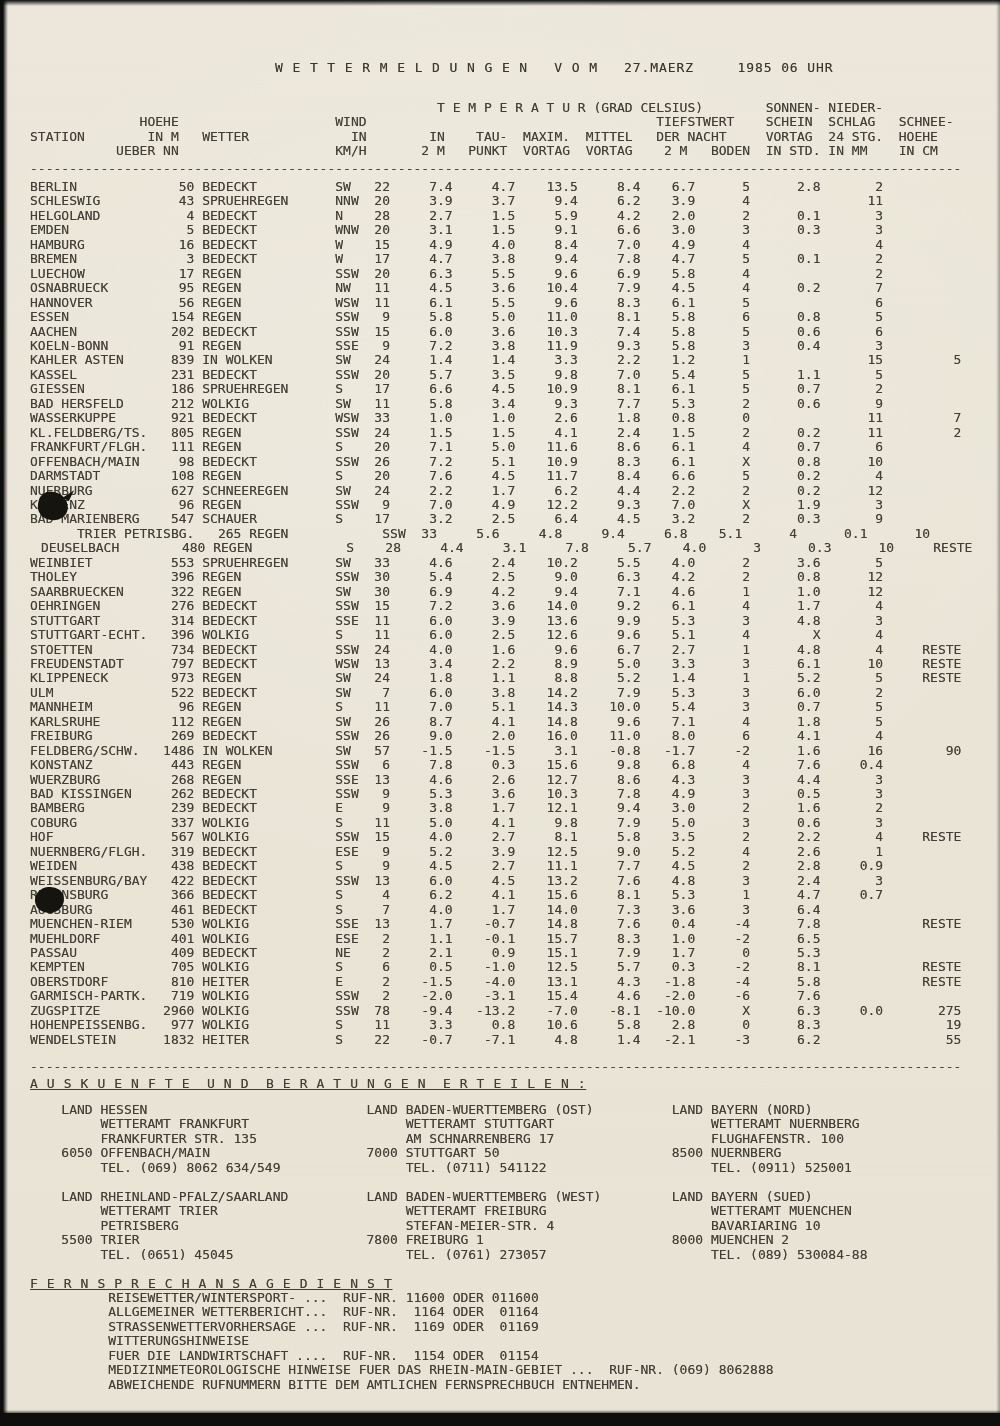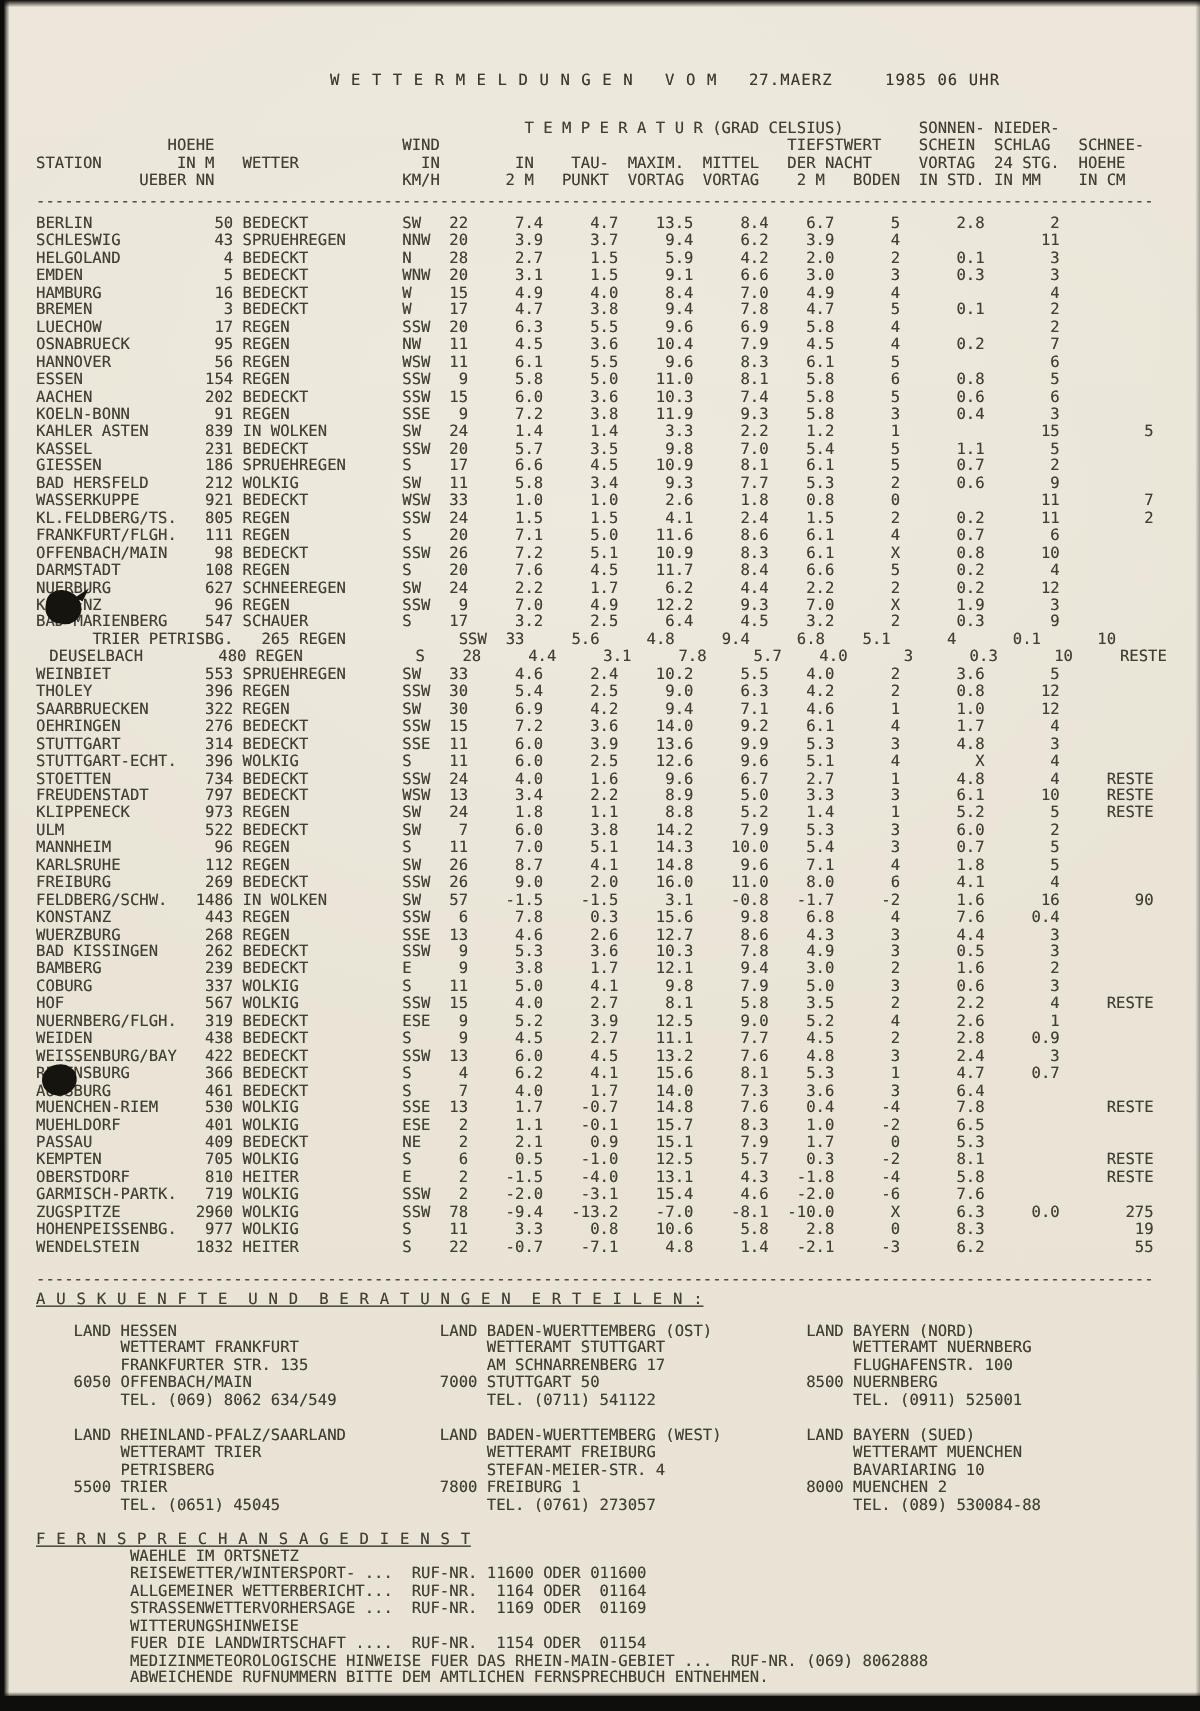--- a/index.html
+++ b/index.html
@@ -130,21 +130,20 @@
   <div id="addr-row-2" style="position:absolute;left:30px;top:1190px;">
       <div class="mono" style="position: static;">    LAND RHEINLAND-PFALZ/SAARLAND          LAND BADEN-WUERTTEMBERG (WEST)         LAND BAYERN (SUED)                    </div>
       <div class="mono" style="position: static;">         WETTERAMT TRIER                        WETTERAMT FREIBURG                     WETTERAMT MUENCHEN               </div>
       <div class="mono" style="position: static;">         PETRISBERG                             STEFAN-MEIER-STR. 4                    BAVARIARING 10                   </div>
       <div class="mono" style="position: static;">    5500 TRIER                             7800 FREIBURG 1                        8000 MUENCHEN 2                       </div>
       <div class="mono" style="position: static;">         TEL. (0651) 45045                      TEL. (0761) 273057                     TEL. (089) 530084-88             </div>
     </div>
 
   <div class="mono spread" style="left:30px;top:1277px;">F E R N S P R E C H A N S A G E D I E N S T</div>
   <div id="phone-lines" style="position:absolute;left:30px;top:1291px;">
-      <div class="mono" style="position: static;">          WAEHLE IM ORTSNETZ</div>
       <div class="mono" style="position: static;">          REISEWETTER/WINTERSPORT- ...  RUF-NR. 11600 ODER 011600</div>
       <div class="mono" style="position: static;">          ALLGEMEINER WETTERBERICHT...  RUF-NR.  1164 ODER  01164</div>
       <div class="mono" style="position: static;">          STRASSENWETTERVORHERSAGE ...  RUF-NR.  1169 ODER  01169</div>
       <div class="mono" style="position: static;">          WITTERUNGSHINWEISE</div>
       <div class="mono" style="position: static;">          FUER DIE LANDWIRTSCHAFT ....  RUF-NR.  1154 ODER  01154</div>
       <div class="mono" style="position: static;">          MEDIZINMETEOROLOGISCHE HINWEISE FUER DAS RHEIN-MAIN-GEBIET ...  RUF-NR. (069) 8062888</div>
       <div class="mono" style="position: static;">          ABWEICHENDE RUFNUMMERN BITTE DEM AMTLICHEN FERNSPRECHBUCH ENTNEHMEN.</div>
     </div>
 
   <div class="blob blob-1"></div>

